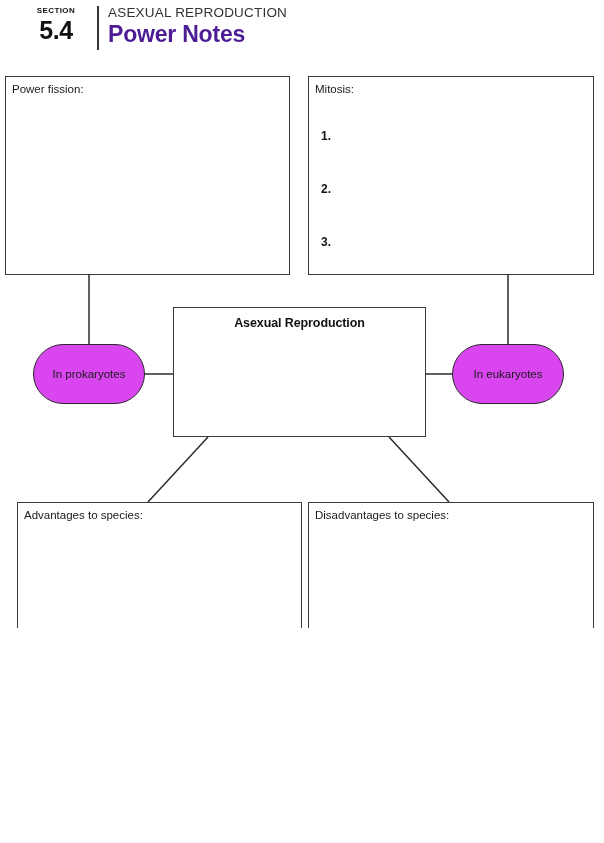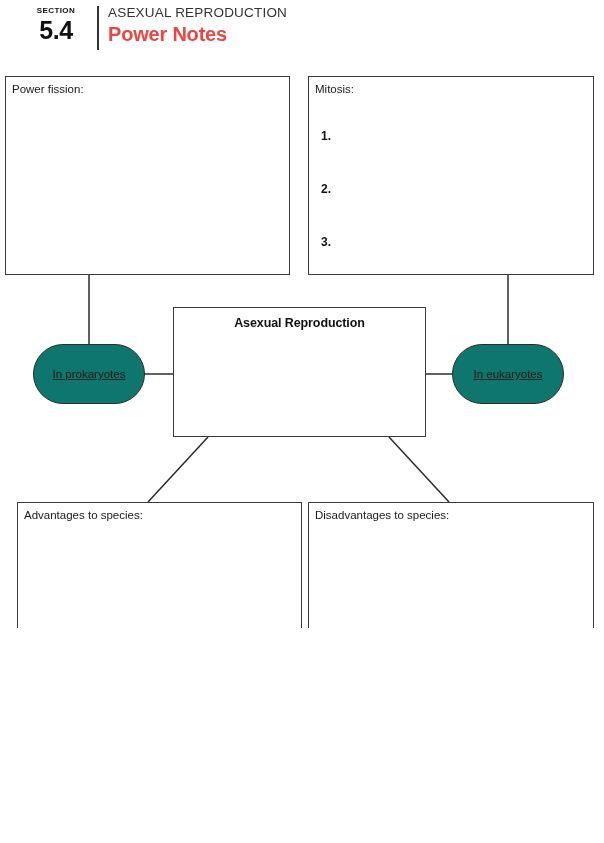--- a/index.html
+++ b/index.html
@@ -66,23 +66,23 @@
     top: 5px;
   }
   .kicker {
     font-size: 13.5px;
     color: #333333;
     letter-spacing: 0.2px;
     line-height: 16px;
     font-family: "Liberation Sans", sans-serif;
   }
   .main-title {
-    font-size: 20px;
-    font-weight: bold;
-    color: #ef4444;
+    font-size: 23px;
+    font-weight: bold;
+    color: #4c1d95;
     line-height: 27px;
     letter-spacing: -0.2px;
     font-family: "Liberation Sans", sans-serif;
   }
 
   
   .box {
     position: absolute;
     border: 1.5px solid #3a3a3a;
     background: #ffffff;
@@ -124,26 +124,25 @@
     color: #111111;
     letter-spacing: -0.1px;
     font-family: "Liberation Sans", sans-serif;
   }
 
   
   .oval {
     position: absolute;
     border: 1.5px solid #2b2b2b;
     border-radius: 999px;
-    background: #0f766e;
+    background: #d946ef;
     box-sizing: border-box;
     display: flex;
     align-items: center;
     justify-content: center;
-    text-decoration: underline;
   }
   .oval span {
     font-size: 11.5px;
     color: #1a1a1a;
     font-family: "Liberation Sans", sans-serif;
     white-space: nowrap;
   }
   #oval-prokaryotes { left: 33px;  top: 344px; width: 112px; height: 60px; }
   #oval-eukaryotes  { left: 452px; top: 344px; width: 112px; height: 60px; text-align: center; }
 

